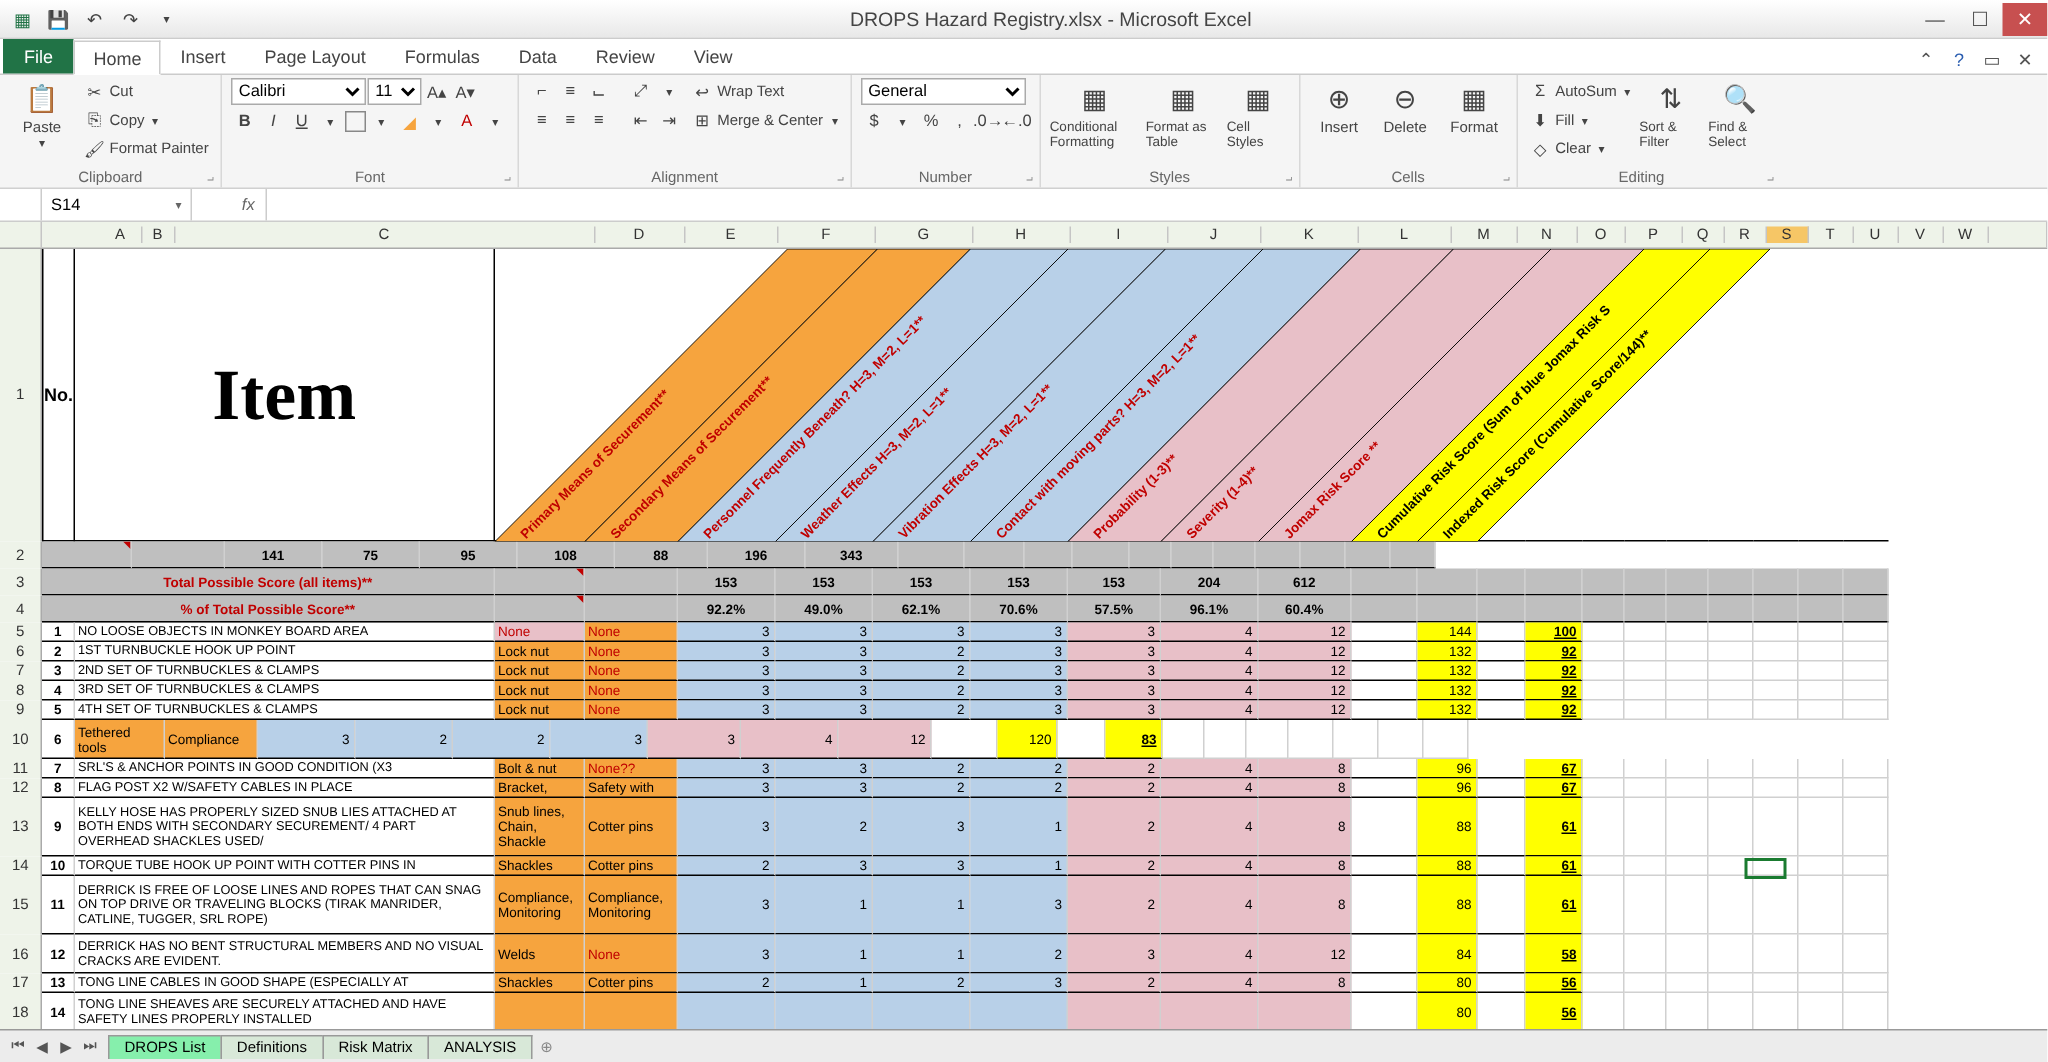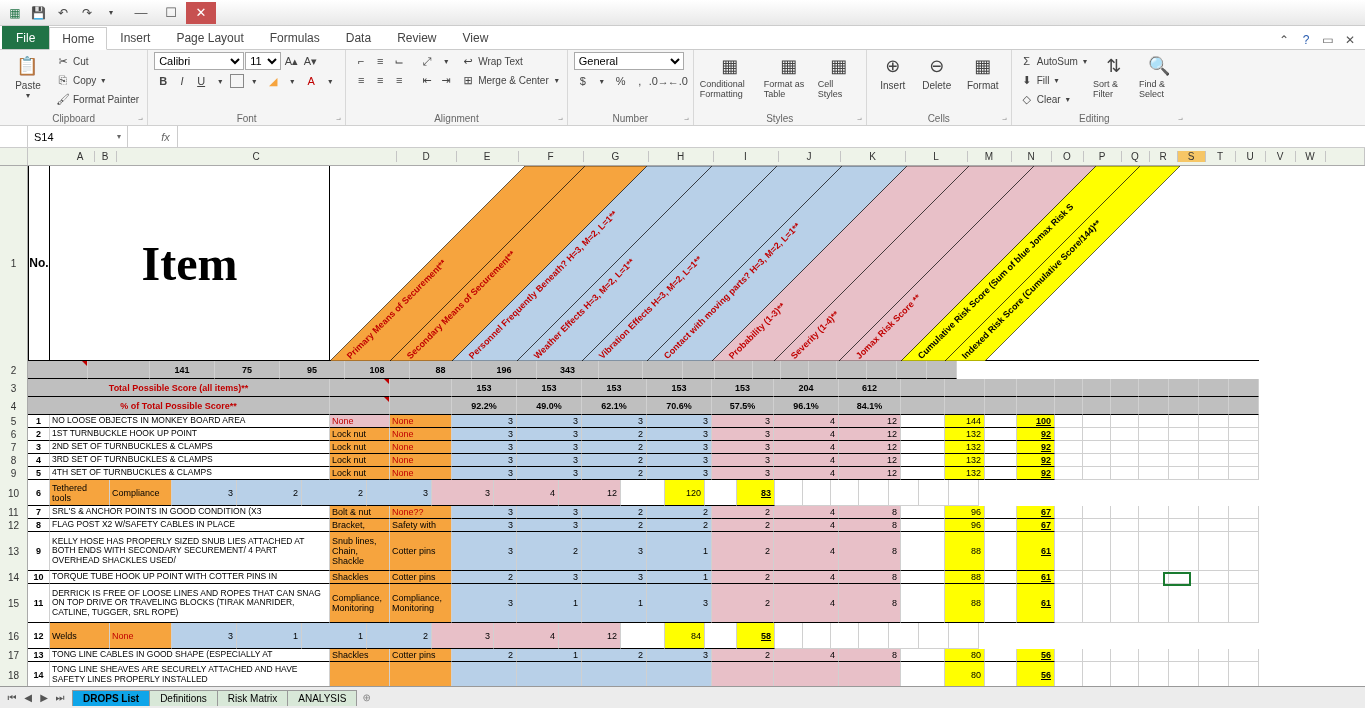--- a/index.html
+++ b/index.html
@@ -75,41 +75,42 @@
 
 
 .diag-overlay { position:absolute; top:0; left:330px; width:680px; height:195px; pointer-events:none; overflow:visible;}
 .diag-label { position:absolute; transform:rotate(-45deg); transform-origin:left bottom; font-size:9px; font-weight:bold; color:#c00000; white-space:nowrap;}
 
 
 .sheettabs { height:22px; background:#ececec; border-top:1px solid #999; display:flex; align-items:center; font-size:10px;}
 .nav { display:flex; gap:0; padding:0 4px;}
 .nav span { width:16px; text-align:center; color:#555;}
 .stab { padding:2px 10px; background:#fff; border:1px solid #999; border-bottom:none; margin-right:-1px;}
-.stab.active { background:#0ea5e9; font-weight:bold;}
+.stab.active { background:#86efac; font-weight:normal;}
 .stab.inactive { background:#d8e8d8;}
 .addtab { padding:2px 6px; color:#888;}
 .slider { margin-left:auto; display:flex; align-items:center; gap:4px; padding-right:6px;}
 
 
 .sel { position:absolute; border:2px solid #1a7b30; background:rgba(0,0,0,0); pointer-events:none;}
 
 .tri-red { position:absolute; top:0; right:0; width:0;height:0;border-left:5px solid transparent;border-top:5px solid #c00000;}
 </style>
 </head>
 <body>
 
 <div class="titlebar">
   <div class="qat">
     <span class="qat-btn" style="color:#217346;">▦</span>
     <span class="qat-btn" style="color:#2a5db0;">💾</span>
     <span class="qat-btn">↶</span>
     <span class="qat-btn">↷</span>
     <span class="qat-btn" style="font-size:8px;">▾</span>
   </div>
+  <div class="title-text">DROPS Hazard Registry.xlsx - Microsoft Excel</div>
   <div class="winbtns">
     <div class="winbtn min">—</div>
     <div class="winbtn max">☐</div>
     <div class="winbtn close">✕</div>
   </div>
 </div>
 
 <div class="ribbontabs">
   <div class="filetab">File</div>
   <div class="rtab active">Home</div>
@@ -423,21 +424,21 @@
         <div class="cell hdr-gray bb" style="width: 60px;">
           <span class="tri-red"></span>
         </div>
         <div class="cell hdr-gray bb" style="width: 62px;"></div>
         <div class="cell ctr bold hdr-gray bb" style="width: 65px; text-align: right;">92.2%</div>
         <div class="cell ctr bold hdr-gray bb" style="width: 65px;">49.0%</div>
         <div class="cell ctr bold hdr-gray bb" style="width: 65px;">62.1%</div>
         <div class="cell ctr bold hdr-gray bb" style="width: 65px;">70.6%</div>
         <div class="cell ctr bold hdr-gray bb" style="width: 62px;">57.5%</div>
         <div class="cell ctr bold hdr-gray bb" style="width: 65px;">96.1%</div>
-        <div class="cell ctr bold hdr-gray bb" style="width: 62px;">84.1%</div>
+        <div class="cell ctr bold hdr-gray bb" style="width: 62px;">60.4%</div>
         <div class="cell hdr-gray bb" style="width: 44px;"></div>
         <div class="cell hdr-gray bb" style="width: 40px;"></div>
         <div class="cell hdr-gray bb" style="width: 32px;"></div>
         <div class="cell hdr-gray bb" style="width: 38px;"></div>
         <div class="cell hdr-gray bb" style="width: 28px;"></div>
         <div class="cell hdr-gray bb" style="width: 28px;"></div>
         <div class="cell hdr-gray bb" style="width: 28px;"></div>
         <div class="cell hdr-gray bb" style="width: 30px;"></div>
         <div class="cell hdr-gray bb" style="width: 30px;"></div>
         <div class="cell hdr-gray bb" style="width: 30px;"></div>
@@ -713,20 +714,21 @@
         <div class="cell " style="width: 28px;"></div>
         <div class="cell " style="width: 28px;"></div>
         <div class="cell " style="width: 30px;"></div>
         <div class="cell " style="width: 30px;"></div>
         <div class="cell " style="width: 30px;"></div>
         <div class="cell " style="width: 30px;"></div>
       </div>
       <div class="rw" style="height: 26px;">
         <div class="rowhead" style="height: 100%;">16</div>
         <div class="cell ctr bold bb" style="width: 22px;">12</div>
+        <div class="cell bb" style="width: 280px; white-space: normal; line-height: 1.1; font-size: 8.5px;">DERRICK HAS NO BENT STRUCTURAL MEMBERS AND NO VISUAL CRACKS ARE EVIDENT.</div>
         <div class="cell hdr-orange bb" style="width: 60px; white-space: normal; color: rgb(0, 0, 0);">Welds</div>
         <div class="cell hdr-orange bb" style="width: 62px; white-space: normal; color: rgb(192, 0, 0);">None</div>
         <div class="cell hdr-blue rt bb" style="width: 65px;">3</div>
         <div class="cell hdr-blue rt bb" style="width: 65px;">1</div>
         <div class="cell hdr-blue rt bb" style="width: 65px;">1</div>
         <div class="cell hdr-blue rt bb" style="width: 65px;">2</div>
         <div class="cell hdr-pink rt bb" style="width: 62px;">3</div>
         <div class="cell hdr-pink rt bb" style="width: 65px;">4</div>
         <div class="cell hdr-pink rt bb" style="width: 62px;">12</div>
         <div class="cell bb" style="width: 44px;"></div>

